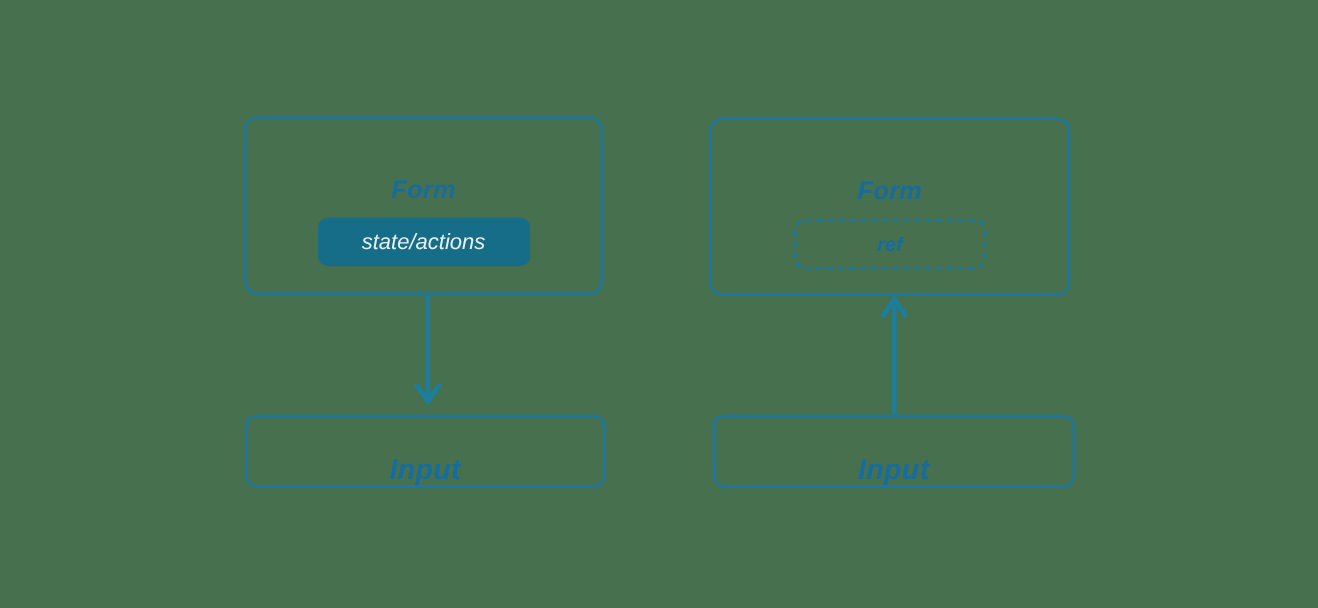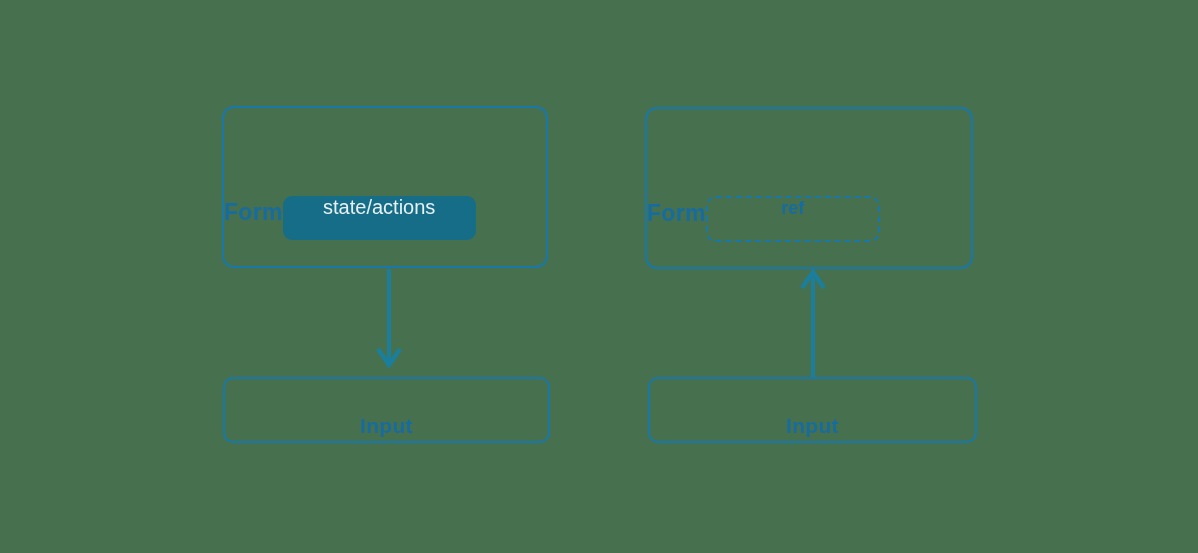--- a/index.html
+++ b/index.html
@@ -18,36 +18,38 @@
     width: 1198px;
     height: 553px;
     background: #47714e;
   }
   .node {
     position: absolute;
     box-sizing: border-box;
     border: 2.5px solid #1878aa;
     border-radius: 12px;
     display: flex;
+    flex-direction: column;
     align-items: center;
+    font-style: italic;
   }
   .form-box {
     padding-top: 50px;
   }
   .form-label {
     font-size: 23px;
     font-weight: 700;
     color: #176c9f;
     line-height: 28px;
     letter-spacing: 0.3px;
   }
   .badge {
     margin-top: 12px;
     display: flex;
-    align-items: flex-start;
+    align-items: center;
     justify-content: center;
     box-sizing: border-box;
   }
   .badge-solid {
     width: 193px;
     height: 44px;
     background: #166d88;
     border-radius: 9px;
     color: #e9f0f3;
     font-size: 20px;
@@ -61,21 +63,21 @@
     background: transparent;
     color: #176c9f;
     font-size: 18px;
     font-weight: 700;
   }
   .input-box {
     justify-content: center;
     border-radius: 10px;
   }
   .input-label {
-    font-size: 21px;
+    font-size: 26px;
     font-weight: 700;
     color: #176c9f;
     letter-spacing: 0.3px;
     margin-top: 32px;
   }
   .arrow {
     position: absolute;
   }
   .arrow svg {
     display: block;

